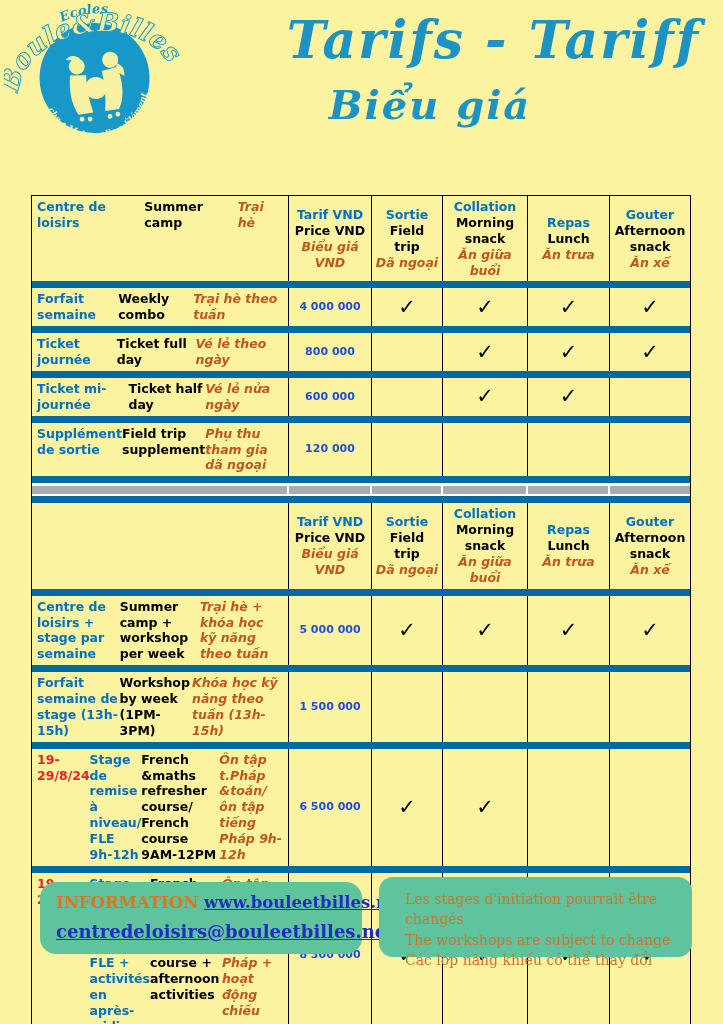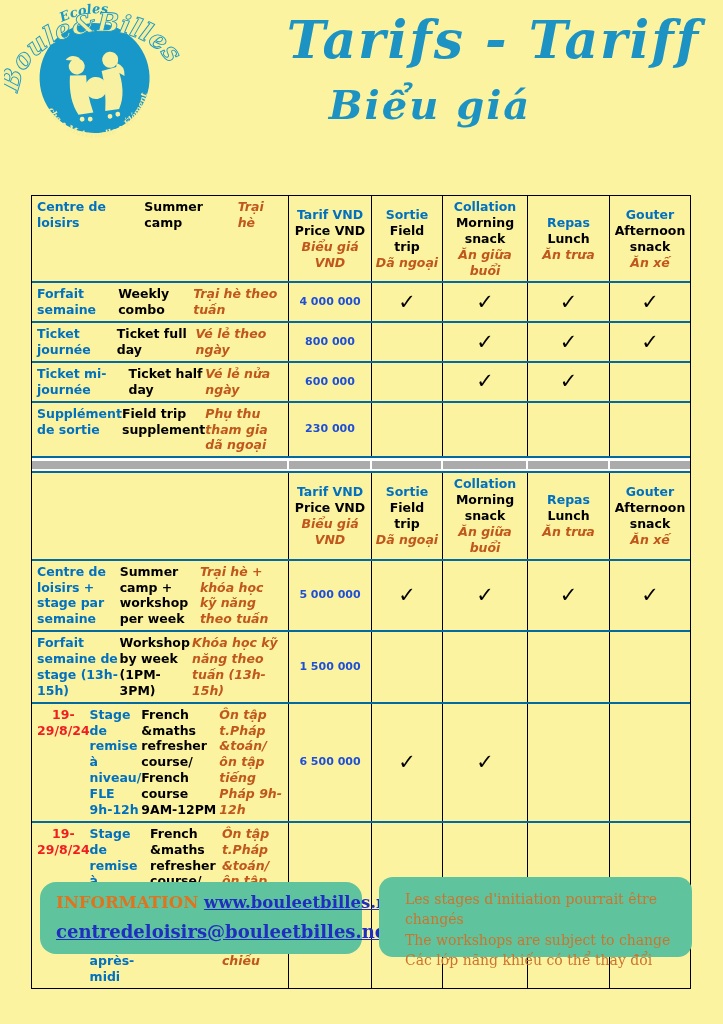--- a/index.html
+++ b/index.html
@@ -27,29 +27,29 @@
   
   .tbl {
     position: absolute; left: 31px; top: 195px;
     width: 660px;
     border: 1px solid #000;
     background: #fcf3a0;
     font-size: 12.5px;
     line-height: 1.27;
   }
   .grid-cols { display: grid; grid-template-columns: 257px 83px 71px 85px 82px 80px; }
-  .row + .row, .row + .sep-row, .sep-row + .row { border-top: 2px solid #0369a1; }
+  .row + .row, .row + .sep-row, .sep-row + .row { border-top: 7px solid #0369a1; }
   .cell { padding: 3px 3px; }
   .cell:not(:last-child) { border-right: 1px solid #000; }
   .label-cell { padding: 3px 6px 3px 5px; display:flex; flex-direction:row; justify-content:center; }
   .center-cell { display: flex; flex-direction: column; justify-content: center; align-items: center; text-align: center; }
   .fr   { color: #0070c0; font-weight: 700; }
   .en   { color: #000000; font-weight: 700; }
   .vn   { color: #c0571d; font-weight: 700; font-style: italic; }
-  .date { color: #f01e23; font-weight: 700; text-align: center; }
+  .date { color: #f01e23; font-weight: 700; }
   .price { color: #1d4ed8; font-weight: 700; font-size: 11px; }
   .check { font-size: 21px; font-weight: 700; color: #000; line-height: 1; }
   .sep-row { background: #ffffff; padding: 2.5px 0; }
   .sep-cell { background: #ababab; height: 8px; }
   .sep-cell:not(:last-child) { border-right: 2px solid #ffffff; }
   
   .info-box {
     position: absolute; left: 40px; top: 882px; width: 322px; height: 72px;
     background: #5fc49d; border-radius: 16px;
     padding: 11px 14px 8px 16px;
@@ -203,21 +203,21 @@
         </div>
         <div class="cell center-cell"></div>
       </div>
       <div class="row grid-cols data-row">
         <div class="cell label-cell">
           <div class="fr">Supplément de sortie</div>
           <div class="en">Field trip supplement</div>
           <div class="vn">Phụ thu tham gia dã ngoại</div>
         </div>
         <div class="cell center-cell">
-          <div class="price">230 000</div>
+          <div class="price">120 000</div>
         </div>
         <div class="cell center-cell"></div>
         <div class="cell center-cell"></div>
         <div class="cell center-cell"></div>
         <div class="cell center-cell"></div>
       </div>
       <div class="sep-row grid-cols">
         <div class="sep-cell"></div>
         <div class="sep-cell"></div>
         <div class="sep-cell"></div>

